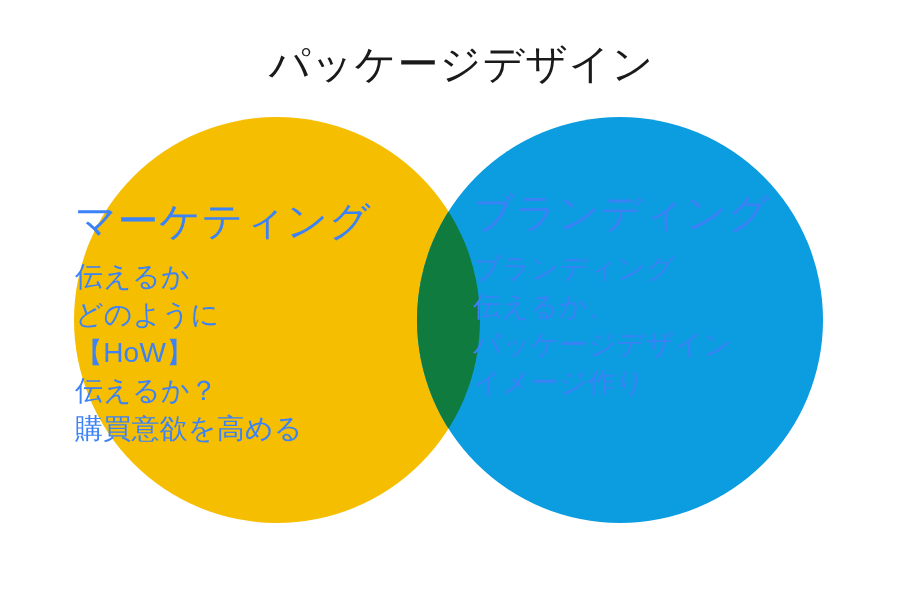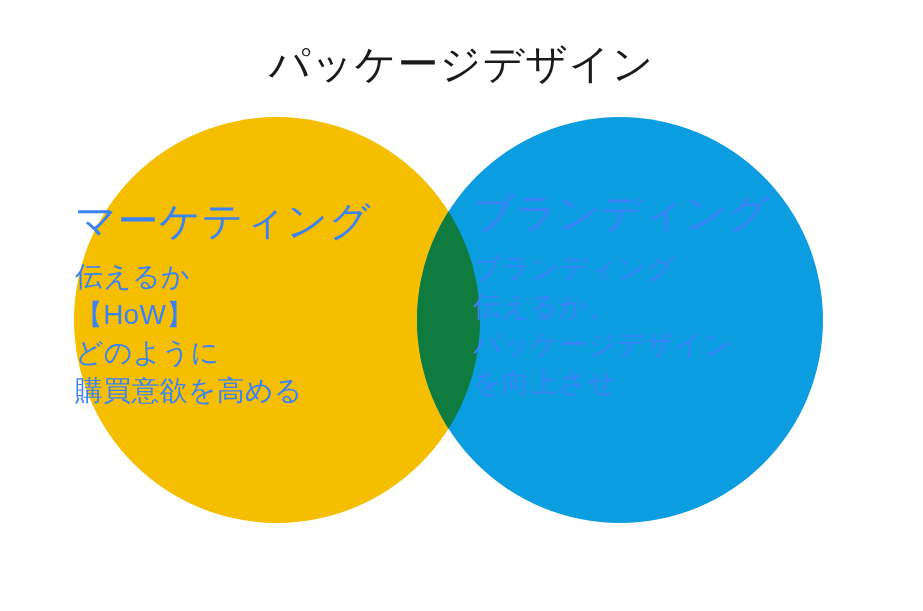--- a/index.html
+++ b/index.html
@@ -95,29 +95,30 @@
       <g clip-path="url(#clip-left)">
         <circle cx="620" cy="320" r="203" fill="#0F7B3E"></circle>
       </g>
     </svg>
   </div>
 
   <div class="lobe-text lobe-left">
     <div class="lobe-heading">マーケティング</div>
     <div class="lobe-body">
       <div>伝えるか</div>
+      <div>どのように</div>
       <div>【HoW】</div>
-      <div>どのように</div>
+      <div>伝えるか？</div>
       <div>購買意欲を高める</div>
     </div>
   </div>
 
   <div class="lobe-text lobe-right">
     <div class="lobe-heading">ブランディング</div>
     <div class="lobe-body">
       <div>ブランディング</div>
       <div>伝えるか、</div>
       <div>パッケージデザイン</div>
-      <div>を向上させ</div>
+      <div>イメージ作り</div>
     </div>
   </div>
 
 </div>
 
 </body></html>

